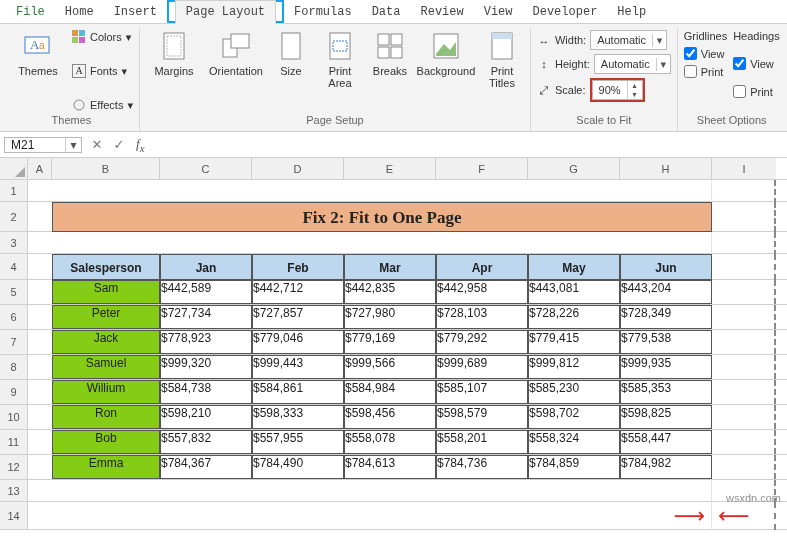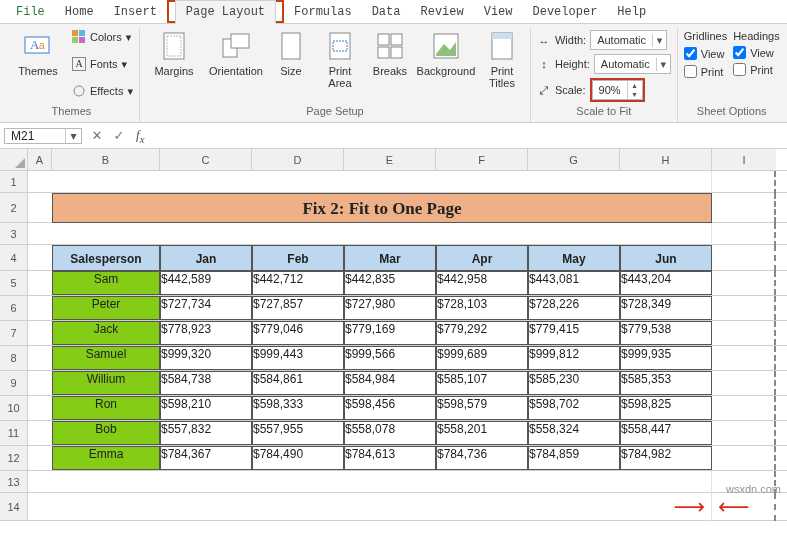--- a/index.html
+++ b/index.html
@@ -1,30 +1,30 @@
 <!DOCTYPE html>
 <html><head>
 <meta charset="utf-8">
 <style>
   * { box-sizing: border-box; }
   body { margin:0; font-family:"Segoe UI",Arial,sans-serif; font-size:12px; background:#fff; color:#222; width:787px; }
   
   .tabbar { display:flex; align-items:end; height:24px; padding:0 6px; border-bottom:1px solid #d0d0d0; }
   .tabbar .tab { padding:4px 10px 4px 10px; color:#444; cursor:pointer;font-family:Liberation Mono, monospace;}
   .tabbar .tab.active { background:#f3f3f3; border:1px solid #d0d0d0; border-bottom:1px solid #f3f3f3; margin-bottom:-1px;}
-  .highlight-tab { border:2px solid #c2410c; padding:2px 6px; }
+  .highlight-tab { border:2px solid #0ea5e9; padding:2px 6px; }
   
   .ribbon { display:flex; background:#f3f3f3; border-bottom:1px solid #cfcfcf; padding:4px 4px 0 4px; }
   .group { display:flex; flex-direction:column; border-right:1px solid #d7d7d7; padding:2px 6px 2px 6px; min-height:94px;}
   .group-body { flex:1; display:flex; align-items:flex-start; gap:6px;}
   .group-label { text-align:center; color:#666; font-size:11px; padding:2px 0 3px 0;}
   .btn-large { display:flex; flex-direction:column; align-items:center; justify-content:center; width:56px; gap:3px; color:#333; text-align:center; font-size:11px; cursor:pointer;}
   .btn-large .ico { width:32px; height:32px; display:flex; align-items:center; justify-content:center;}
   .btn-large span.cap {line-height:1.1;}
-  .mini-stack { display:flex; flex-direction:column; gap:13px; }
+  .mini-stack { display:flex; flex-direction:column; gap:20px; }
   .mini { display:flex; align-items:center; gap:4px; font-size:11px; color:#333; cursor:pointer;}
   .mini .ic{width:14px;height:14px;display:inline-flex;align-items:center;justify-content:center;}
   .combo { display:inline-flex; align-items:center; border:1px solid #b8b8b8; background:#fff; height:20px; font-size:11px; }
   .combo span.val{ padding:0 6px; min-width:52px;}
   .combo .caret{ width:14px; text-align:center; color:#555; border-left:1px solid #ccc;}
   .spin { display:inline-flex; align-items:center; border:1px solid #b8b8b8; background:#fff; height:20px; font-size:11px;}
   .spin span.val{ padding:0 6px; min-width:34px;}
   .spin .spinbtn{ display:flex; flex-direction:column; border-left:1px solid #ccc;}
   .spin .spinbtn i{width:14px;height:9px;font-size:8px;line-height:9px;text-align:center;color:#555;font-style:normal;}
   .scale-wrap { border:2px solid #c0392b; padding:0; }
@@ -239,21 +239,21 @@
         <div style="font-size:11px;color:#333;">Gridlines</div>
         <label class="chkline">
             <input type="checkbox" checked="" style="">
             <span>View</span>
           </label>
         <label class="chkline">
             <input type="checkbox" style="">
             <span>Print</span>
           </label>
       </div>
-      <div class="mini-stack" style="gap:4px;">
+      <div class="mini-stack" style="gap:15px;">
         <div style="font-size:11px;color:#333;">Headings</div>
         <label class="chkline">
             <input type="checkbox" checked="" style="">
             <span>View</span>
           </label>
         <label class="chkline">
             <input type="checkbox" style="">
             <span>Print</span>
           </label>
       </div>

